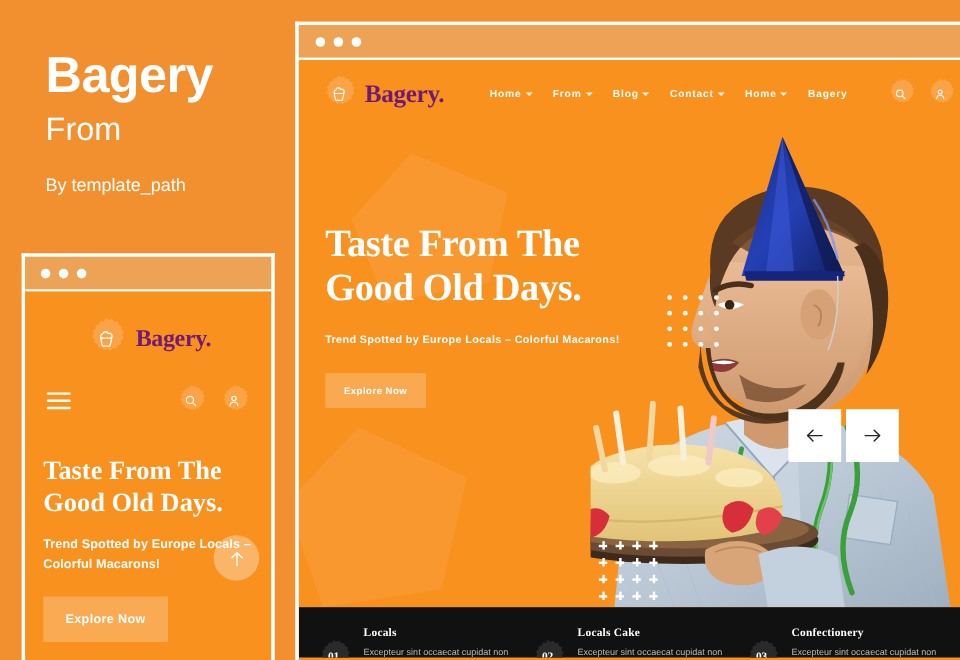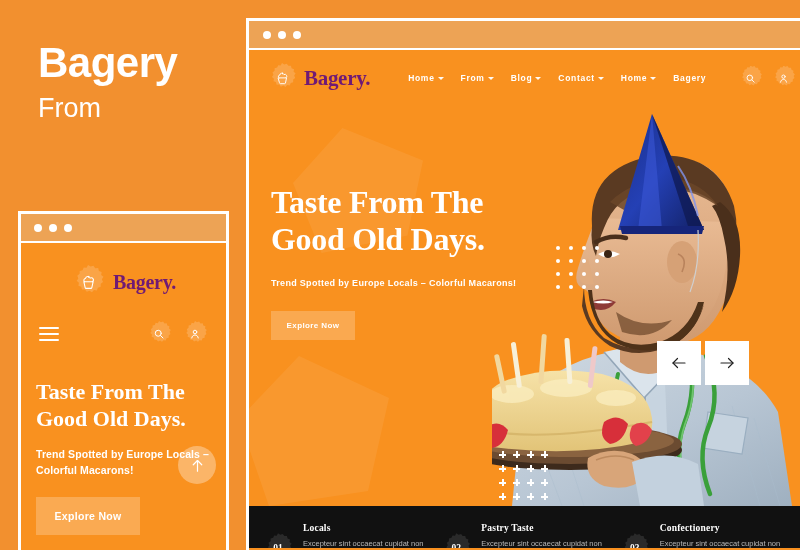--- a/index.html
+++ b/index.html
@@ -398,20 +398,21 @@
       </g>
     </symbol>
   </defs>
 </svg>
 
 <div id="stage">
 
   <div class="promo">
     <div class="promo-title">Bagery</div>
     <div class="promo-sub">From</div>
+    <div class="promo-by">By template_path</div>
   </div>
 
   <div class="mobile-frame">
     <div class="mobile-chrome">
       <span class="dot"></span>
       <span class="dot"></span>
       <span class="dot"></span>
     </div>
     <div class="mobile-body">
 
@@ -722,21 +723,21 @@
             <p>Excepteur sint occaecat cupidat non sunt culpa qui officia deserunt mollit anim est laborum.</p>
           </div>
         </div>
 
         <div class="feature">
           <span class="badge feature-num" style="width:30px;height:30px">
             <span class="badge-bg" style="background:#2a2a2a;clip-path:url(#scallop)"></span>
             <span style="position:relative;font-family:'Liberation Serif',serif;font-size:9.5px;font-weight:bold;color:#fff">02</span>
           </span>
           <div class="feature-txt">
-            <h4>Pastry Taste</h4>
+            <h4>Locals Cake</h4>
             <p>Excepteur sint occaecat cupidat non sunt culpa qui officia deserunt mollit anim est laborum.</p>
           </div>
         </div>
 
         <div class="feature">
           <span class="badge feature-num" style="width:30px;height:30px">
             <span class="badge-bg" style="background:#2a2a2a;clip-path:url(#scallop)"></span>
             <span style="position:relative;font-family:'Liberation Serif',serif;font-size:9.5px;font-weight:bold;color:#fff">03</span>
           </span>
           <div class="feature-txt">

